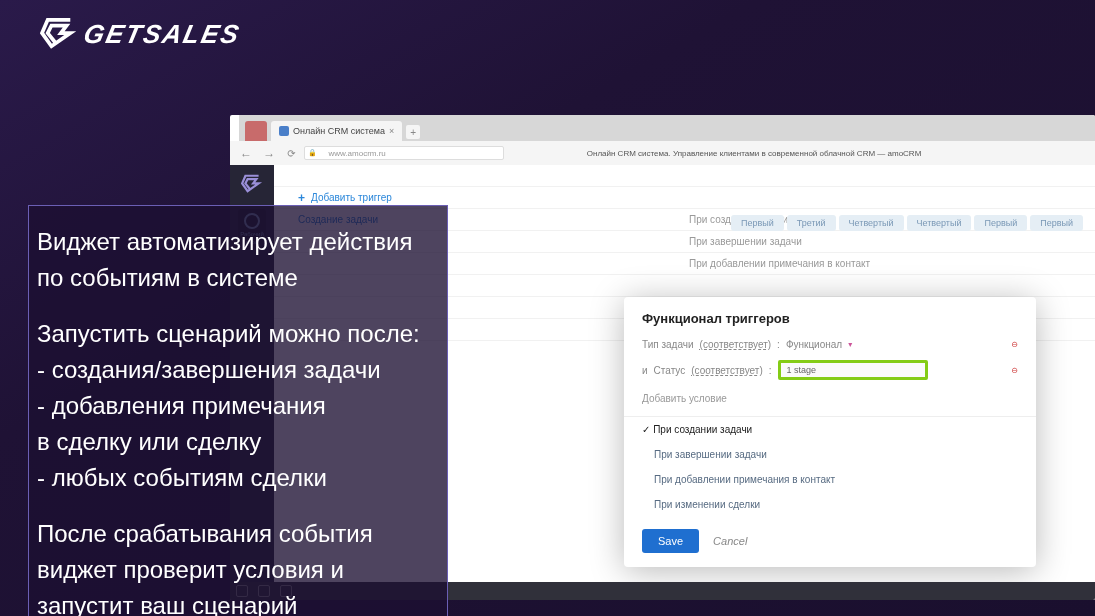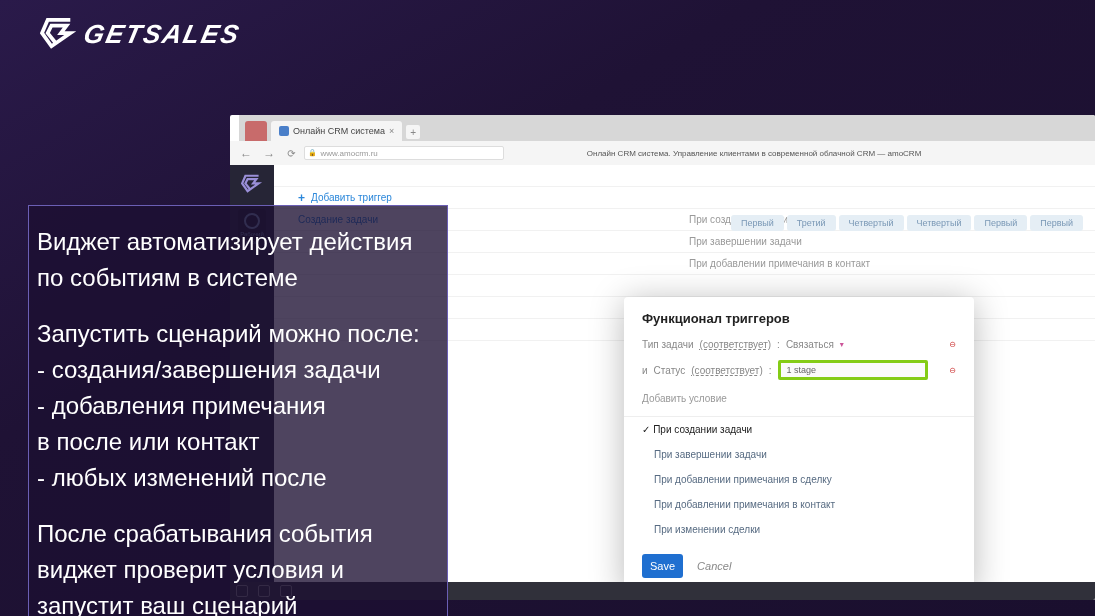--- a/index.html
+++ b/index.html
@@ -19,21 +19,21 @@
   .tablock{width:22px;height:20px;background:#c86b6b;border-top-left-radius:3px;border-top-right-radius:3px;}
   .tab-active{height:20px;background:#f5f5f5;border-top-left-radius:3px;border-top-right-radius:3px;display:flex;align-items:center;padding:0 8px;font-size:9px;color:#444;margin-left:4px;gap:4px;}
   .tab-active .x{color:#888;}
   .tab-favicon{width:10px;height:10px;background:#4a7fc9;border-radius:2px;}
   .newtab{width:14px;height:14px;background:#f5f5f5;border-radius:2px;margin-left:4px;margin-bottom:2px;display:flex;align-items:center;justify-content:center;font-size:10px;color:#888;}
 
   
   .addr{height:24px;background:#f5f5f5;display:flex;align-items:center;padding:0 10px;gap:8px;}
   .nav-arrows{color:#888;font-size:12px;letter-spacing:4px;}
   .reload{color:#888;font-size:10px;}
-  .url-field{flex:0 0 200px;height:14px;background:#fff;border:1px solid #ddd;border-radius:2px;font-size:8px;color:#999;display:flex;align-items:center;padding:0 4px;gap:3px;}
+  .url-field{flex:0 0 200px;height:14px;background:#fff;border:1px solid #ddd;border-radius:2px;font-size:8px;color:#999;display:flex;align-items:center;padding:0 4px;gap:11px;}
   .lock{font-size:7px;color:#888;}
   .pg-title{font-size:8px;color:#555;margin-left:75px;}
 
   
   .app{display:flex;height:calc(100% - 50px);}
   .sidebar{width:44px;background:#262536;display:flex;flex-direction:column;align-items:center;padding-top:8px;gap:14px;}
   .sb-ico{width:22px;height:22px;border-radius:3px;display:flex;align-items:center;justify-content:center;}
   .sb-logo svg{display:block;}
   .sb-active{width:28px;padding:4px 0;border-radius:4px;display:flex;flex-direction:column;align-items:center;gap:2px;background:#1b1b29;}
   .sb-active span{font-size:6px;color:#7a98b6;line-height:1;}
@@ -45,36 +45,36 @@
   .tri-row.head{color:#555;}
   .tri-plus{color:#2b87da;font-size:12px;font-weight:bold;margin-right:6px;}
   .tri-add{color:#2b87da;}
   .tri-cat{color:#2b87da;}
   .tri-event{position:absolute;left:415px;color:#999;font-size:10px;}
 
   .badge-col{position:absolute;right:12px;top:50px;display:flex;flex-direction:row;gap:3px;align-items:flex-end;}
   .badge{background:#e5eef5;color:#7a98b6;font-size:9px;padding:3px 10px;border-radius:3px;text-align:center;}
 
   
-  .modal{position:absolute;top:132px;left:350px;width:350px;background:#fff;border-radius:4px;box-shadow:0 4px 34px rgba(0,0,0,0.28);overflow:hidden;}
+  .modal{position:absolute;top:132px;left:350px;width:412px;background:#fff;border-radius:4px;box-shadow:0 4px 34px rgba(0,0,0,0.28);overflow:hidden;}
   .modal-h{padding:14px 18px 8px;font-size:13px;font-weight:bold;color:#222;}
   .cond-row{padding:5px 18px;font-size:10px;color:#888;display:flex;align-items:center;gap:6px;}
   .cond-row .dash{text-decoration:underline dashed;color:#888;}
   .cond-sel{background:#fafafa;border:3px solid #84cc16;border-radius:2px;padding:2px 6px;font-size:9px;color:#666;min-width:150px;display:inline-block;}
   .cond-del{margin-left:auto;color:#c33;font-size:8px;}
   .add-cond{padding:8px 18px 12px;font-size:10px;color:#999;}
 
   .dropdown{border-top:1px solid #eee;}
   .dd-item{padding:7px 18px;font-size:10px;color:#576b82;cursor:pointer;}
   .dd-item.sel{color:#222;}
   .dd-item.sel::before{content:"✓ ";color:#222;}
   .dd-item:not(.sel){padding-left:30px;}
 
   .modal-foot{padding:12px 18px 14px;display:flex;gap:14px;align-items:center;}
-  .save-btn{background:#1f6fd0;color:#fff;border:none;font-size:11px;padding:6px 8px;border-radius:3px;}
+  .save-btn{background:#1f6fd0;color:#fff;border:none;font-size:11px;padding:6px 16px;border-radius:3px;}
   .cancel-lnk{color:#888;font-size:11px;font-style:italic;}
 
   
   .sysbar{position:absolute;bottom:0;left:0;right:0;height:18px;background:#30303a;display:flex;align-items:center;padding-left:6px;gap:10px;}
   .sys-i{width:12px;height:12px;border:1px solid #888;border-radius:2px;}
 
   
   .overlay{position:absolute;top:205px;left:28px;width:420px;border:1px solid #6b5fb5;background:rgba(28,16,50,0.78);padding:18px 8px 20px;color:#fff;font-size:24px;line-height:1.5;}
   .overlay p{margin-bottom:0;}
   .sep{height:20px;}
@@ -155,39 +155,38 @@
         <div class="badge">Первый</div>
         <div class="badge">Первый</div>
       </div>
 
       <div class="modal">
         <div class="modal-h">Функционал триггеров</div>
 
         <div class="cond-row">
           <span>Тип задачи</span>
           <span class="dash">(соответствует)</span>:
-          <span>Связаться</span>
+          <span>Функционал</span>
           <span style="color:#c59;font-size:8px;">▾</span>
           <span class="cond-del">⊖</span>
         </div>
 
         <div class="cond-row">
           <span>и</span>
           <span>Статус</span>
           <span class="dash">(соответствует)</span>:
           <span class="cond-sel">1 stage</span>
           <span class="cond-del">⊖</span>
         </div>
 
         <div class="add-cond">Добавить условие</div>
 
         <div class="dropdown">
           <div class="dd-item sel">При создании задачи</div>
           <div class="dd-item">При завершении задачи</div>
-          <div class="dd-item">При добавлении примечания в сделку</div>
           <div class="dd-item">При добавлении примечания в контакт</div>
           <div class="dd-item">При изменении сделки</div>
         </div>
 
         <div class="modal-foot">
           <button class="save-btn">Save</button>
           <span class="cancel-lnk">Cancel</span>
         </div>
       </div>
 
@@ -200,17 +199,17 @@
     <div class="sys-i"></div>
   </div>
 </div>
 
 <div class="overlay">
   <p>Виджет автоматизирует действия по событиям в системе</p>
   <div class="sep"></div>
   <p>Запустить сценарий можно после:</p>
   <p>- создания/завершения задачи</p>
   <p>- добавления примечания</p>
-  <p>в после или контакт</p>
-  <p>- любых изменений после</p>
+  <p>в сделку или сделку</p>
+  <p>- любых событиям сделки</p>
   <div class="sep"></div>
   <p>После срабатывания события виджет проверит условия и запустит ваш сценарий</p>
 </div>
 
 </body></html>

